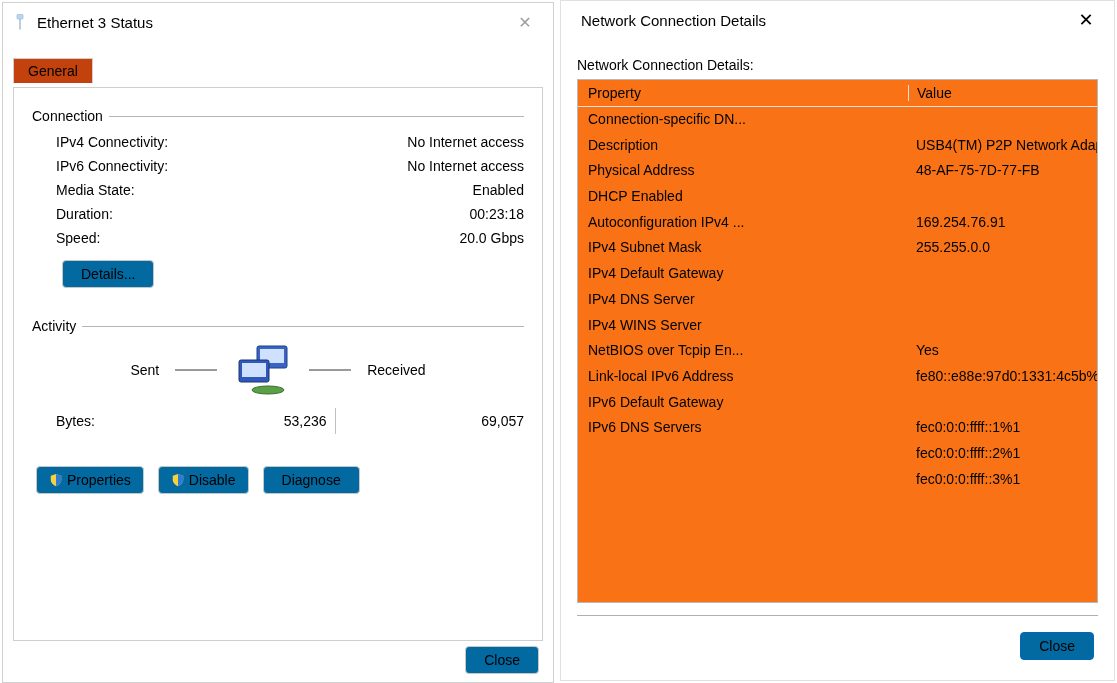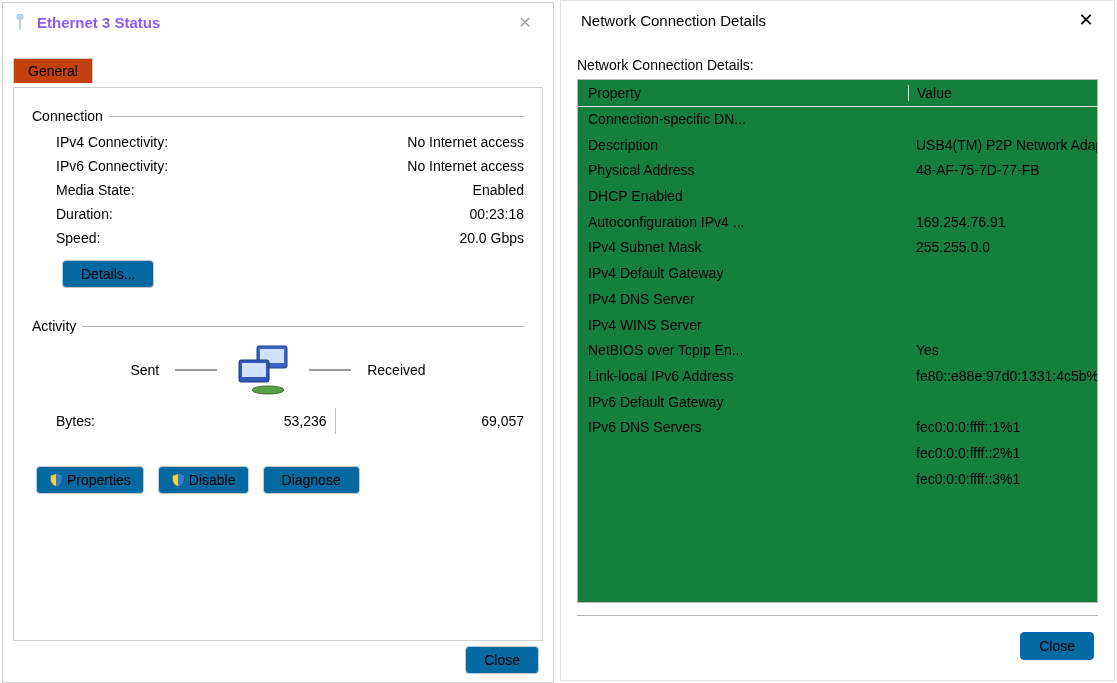--- a/index.html
+++ b/index.html
@@ -32,21 +32,21 @@
     display: flex;
     align-items: center;
     height: 38px;
     padding: 0 8px 0 8px;
   }
   .titlebar .title {
     flex: 1;
     font-size: 15px;
   }
   .dialog.left .titlebar { color: #9e9e9e; }
-  .dialog.left .titlebar .title { color: #8b5cf6; font-weight: bold; }
+  .dialog.left .titlebar .title { color: #000000; }
   .close-x {
     width: 40px; height: 30px;
     display: flex; align-items: center; justify-content: center;
     font-size: 16px;
     cursor: pointer;
   }
   .dialog.left .close-x { color: #9e9e9e; }
   .dialog.right .close-x { font-size: 18px; }
 
   
@@ -156,21 +156,21 @@
   .right-body {
     padding: 8px 16px 0 16px;
   }
   .right-sub {
     margin: 10px 0 6px 0;
   }
   .detail-box {
     border: 1px solid #b8b8b8;
     height: 524px;
     overflow: hidden;
-    background: #15803d;
+    background: #f97316;
   }
   .detail-header {
     display: flex;
     border-bottom: 1px solid #e3e3e3;
     padding: 5px 0;
   }
   .detail-header .dh-prop {
     width: 330px;
     padding-left: 10px;
   }

